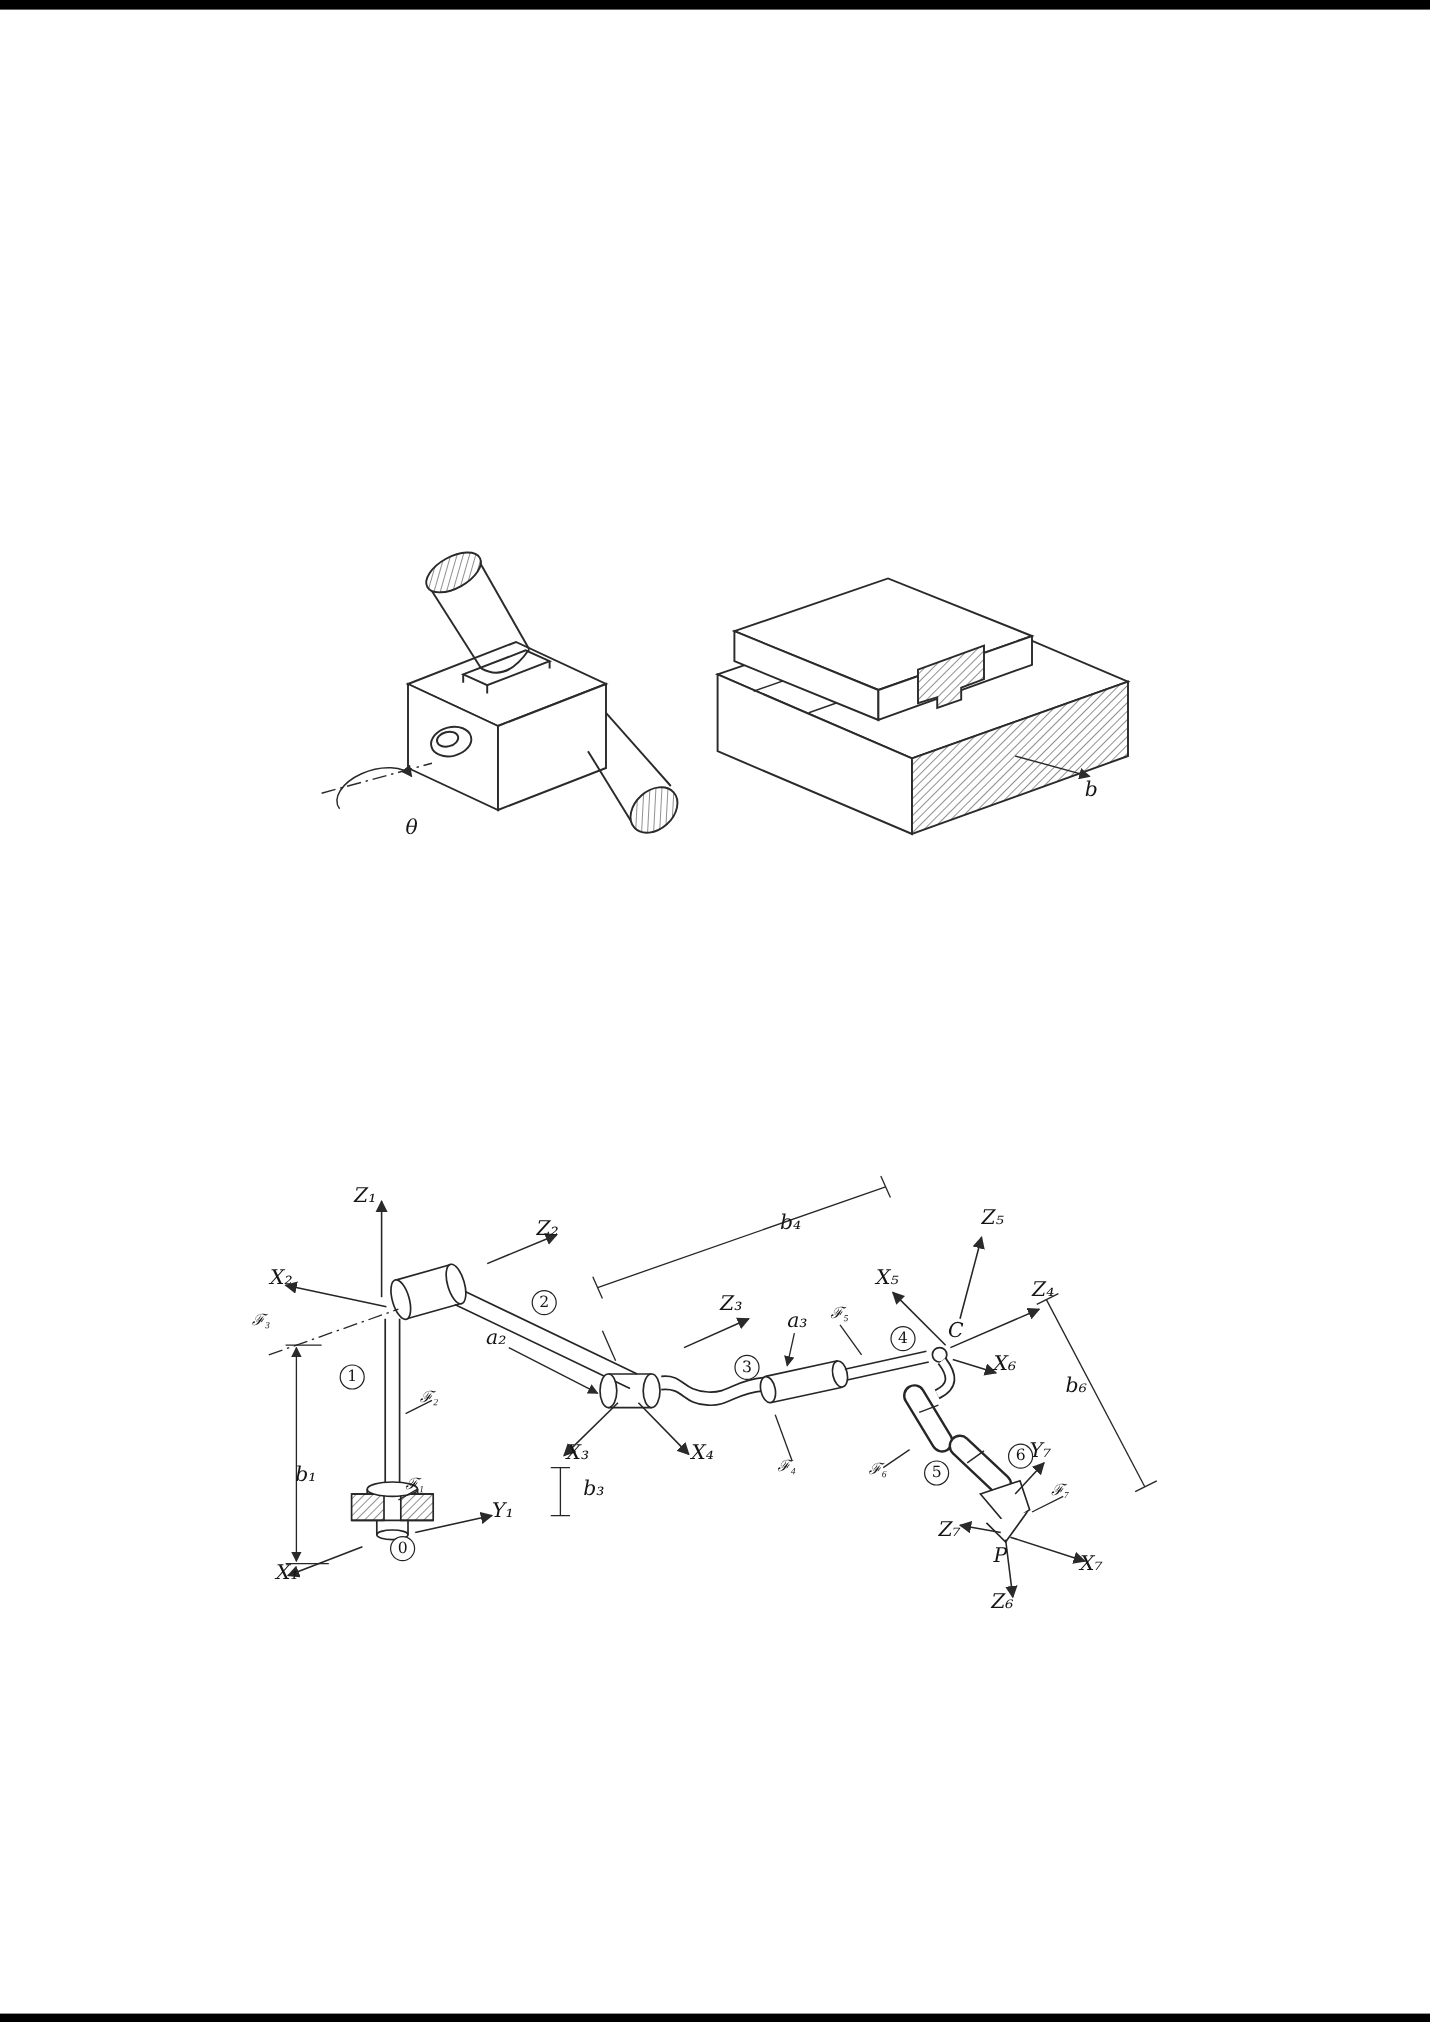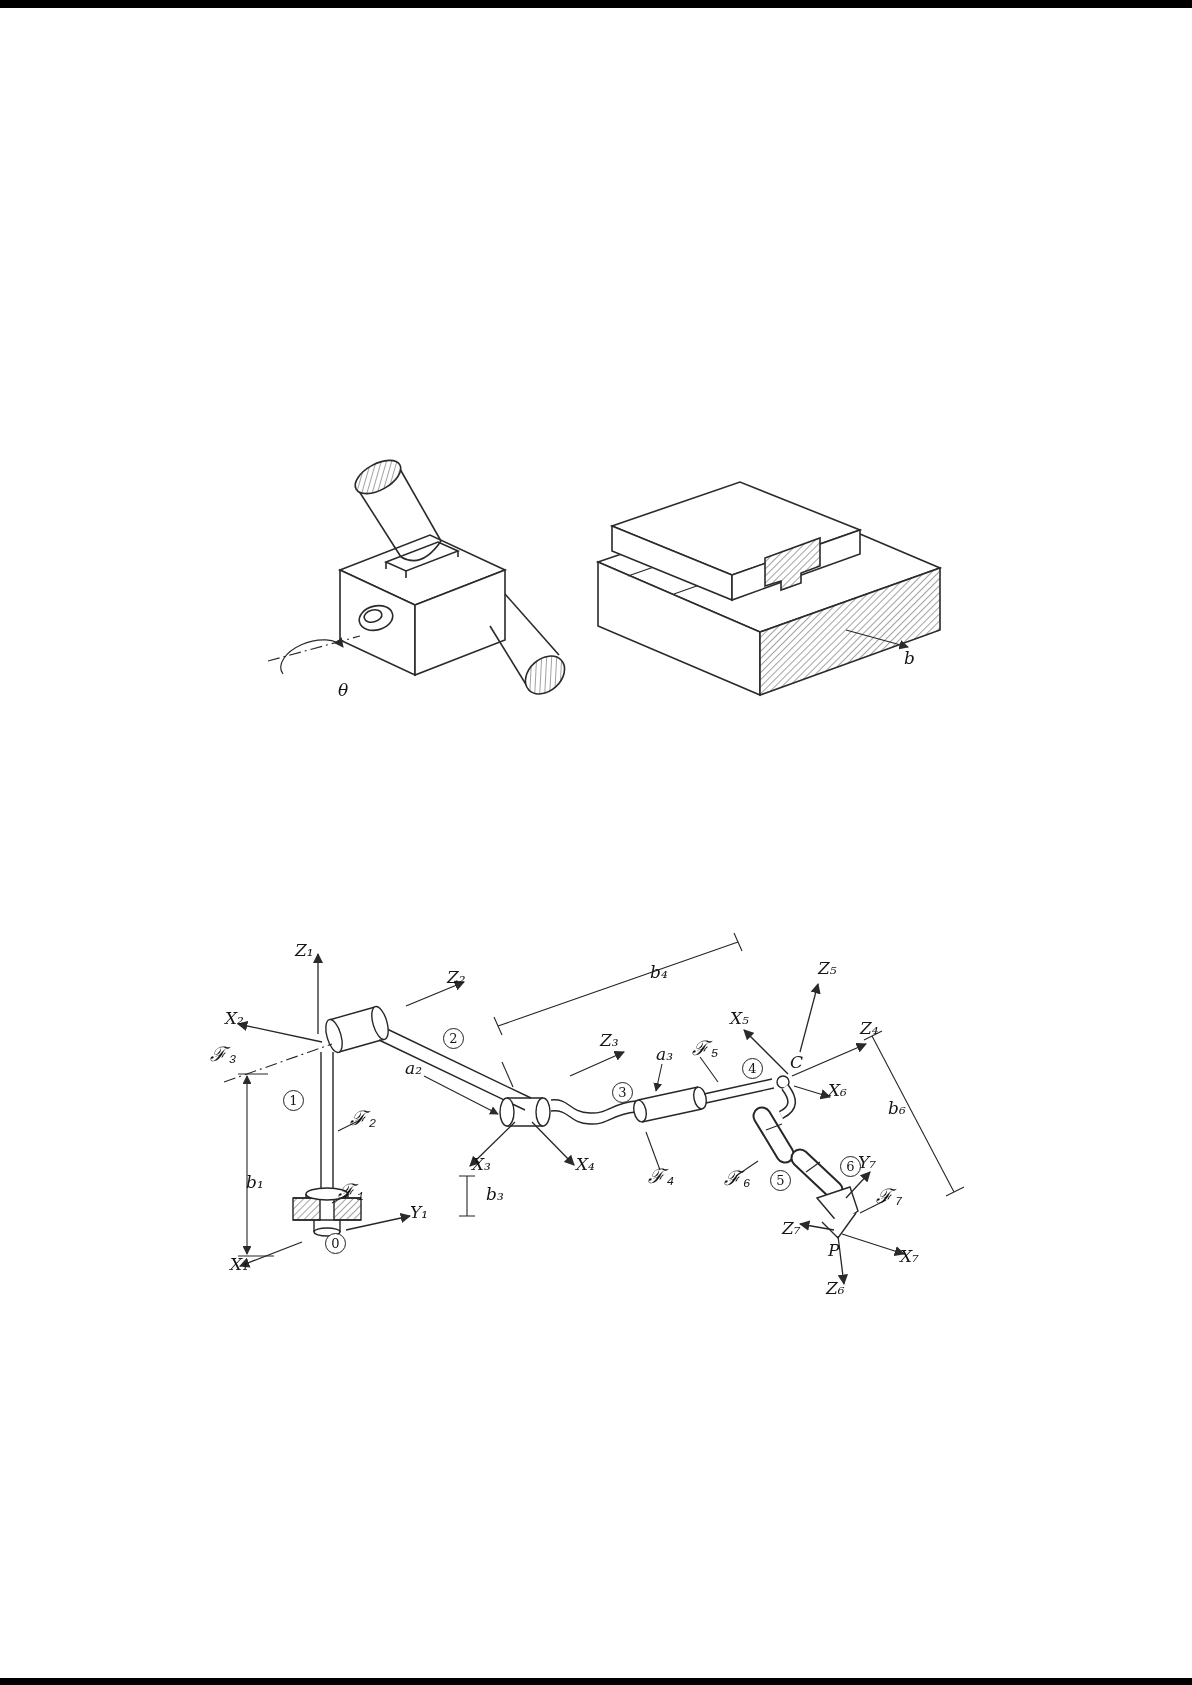--- a/index.html
+++ b/index.html
@@ -16,23 +16,23 @@
   .fig{position:absolute;}
   .fig svg{position:absolute;left:0;top:0;}
   .mlabel{
     position:absolute;
     font:italic 17px "DejaVu Serif", serif;
     color:#151515;
     white-space:nowrap;
     line-height:1;
   }
   .mlabel.sf{
-    font-family:Liberation Mono, monospace;
+    font-family:Liberation Serif, serif;
     font-style:italic;
-    font-size:20px;
+    font-size:13px;
   }
   .clabel{
     position:absolute;
     width:19px;height:19px;
     border:1.3px solid #222;
     border-radius:50%;
     display:flex;align-items:center;justify-content:center;
     font:13px "DejaVu Serif", serif;
     color:#151515;
     background:#fff;
@@ -101,21 +101,21 @@
         <path d="M505,128 L560,108 L560,136 L541,143 L541,153 L521,160 L521,151 L505,156 Z" fill="url(#hatch1)"></path>
 
         <path d="M586,200 L648,217" fill="none" stroke-width="1.2" marker-end="url(#ah1)"></path>
       </g>
     </svg>
 
     <span class="mlabel" style="left:78px;top:252px">θ</span>
     <span class="mlabel" style="left:644px;top:220px">b</span>
   </div>
 
-  <div class="fig" style="left:210px;top:924px;width:770px;height:400px">
+  <div class="fig" style="left:210px;top:971px;width:770px;height:400px">
 
     <svg width="770" height="400" viewBox="0 0 770 400">
       <defs>
         <marker id="ah2" viewBox="0 0 10 10" refX="9" refY="5" markerWidth="8" markerHeight="8" orient="auto-start-reverse">
           <path d="M0,0 L10,5 L0,10 z" fill="#2a2a2a"></path>
         </marker>
         <pattern id="hatch2" width="5" height="5" patternUnits="userSpaceOnUse" patternTransform="rotate(45)">
           <rect width="5" height="5" fill="#fff"></rect>
           <line x1="0" y1="0" x2="0" y2="5" stroke="#555" stroke-width="1.1"></line>
         </pattern>

